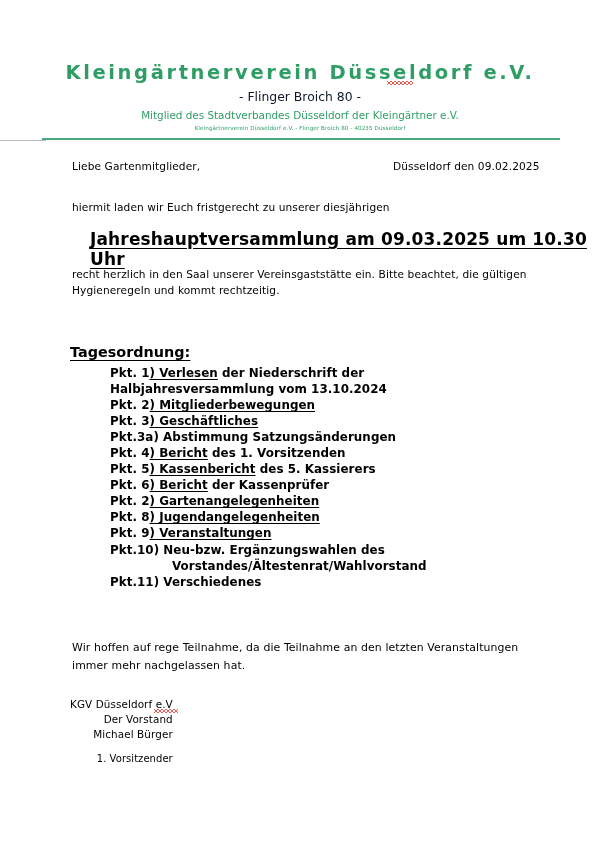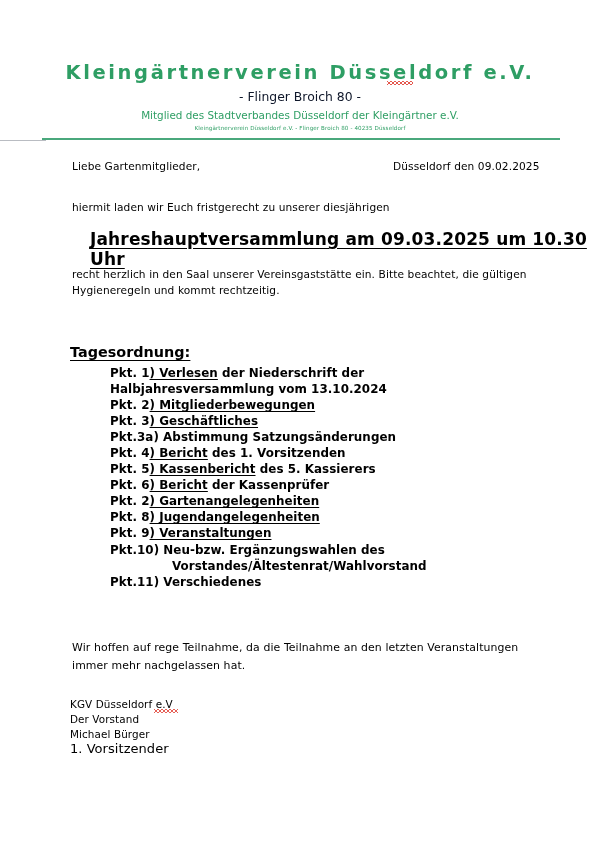--- a/index.html
+++ b/index.html
@@ -167,40 +167,41 @@
     line-height: 17.5px;
     letter-spacing: .1px;
   }
   .signature {
     position: absolute;
     left: 70px;
     top: 697px;
     font-size: 10.4px;
     line-height: 14.8px;
     letter-spacing: .1px;
+    text-align: right;
   }
   .sig-line { position: relative; display: block; white-space: nowrap; }
   .squiggle-sig {
     position: absolute;
     left: 84px;
     top: 12px;
     width: 24px;
     height: 3.5px;
     background-image:
       linear-gradient(45deg, transparent 42%, #e03a2f 42%, #e03a2f 58%, transparent 58%),
       linear-gradient(-45deg, transparent 42%, #e03a2f 42%, #e03a2f 58%, transparent 58%);
     background-size: 4px 4px;
     background-repeat: repeat-x;
     opacity: .8;
   }
   .sig-role {
     display: block;
-    font-size: 13px;
+    font-size: 10px;
     line-height: 12px;
-    margin-top: 2px;
+    margin-top: 12px;
     letter-spacing: .05px;
   }
 </style>
 </head>
 <body>
 
 <div class="page">
 
   <div class="letterhead">
     <div class="org-name">

